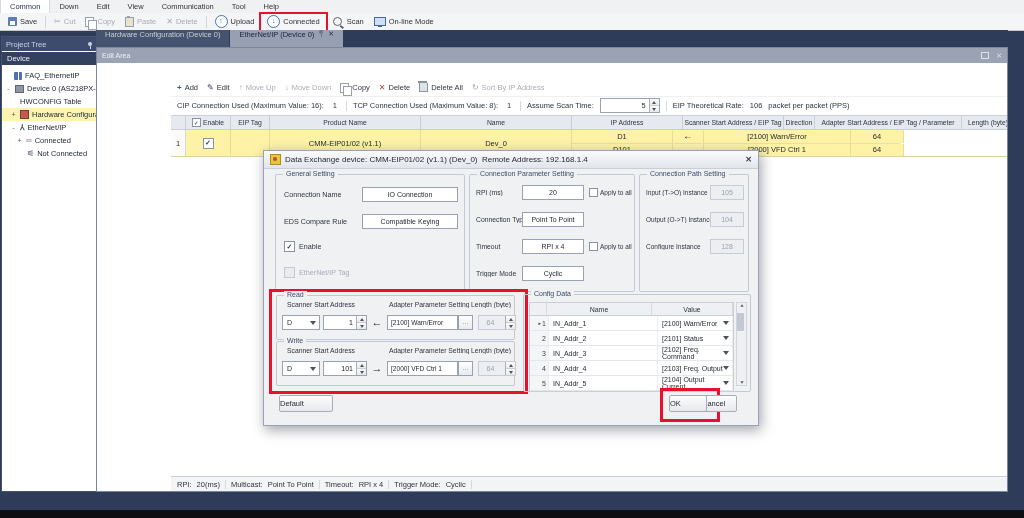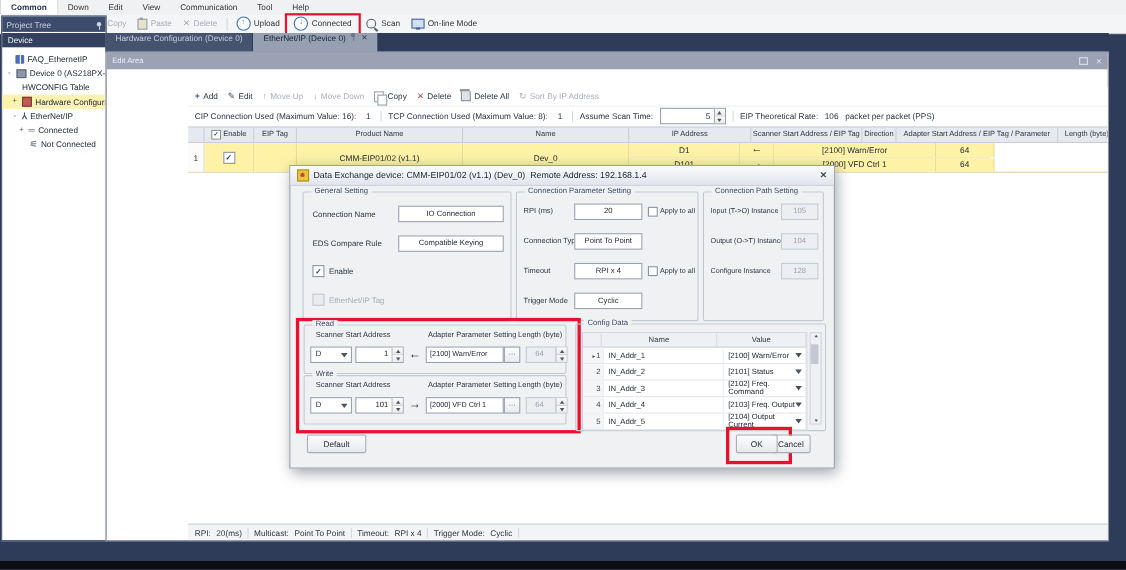--- a/index.html
+++ b/index.html
@@ -1,20 +1,20 @@
 <!DOCTYPE html>
 <html><head>
 <meta charset="utf-8">
 <style>
   html,body{margin:0;padding:0}
   #canvas{position:relative;width:1024px;height:518px;background:#2e3c5a;font-family:"Liberation Sans",sans-serif;color:#222;overflow:hidden;font-size:8px}
   
   #menubar{position:absolute;left:0;top:0;width:100%;height:13px;background:#f0f1f3;border-bottom:1px solid #e2e3e6;display:flex;align-items:center;font-size:7.5px;color:#333}
   .menu-item{padding:0 9px;height:100%;display:flex;align-items:center;cursor:default}
-  .menu-item.active{background:#fff;border-right:1px solid #d8dadd;border-left:1px solid #d8dadd;font-weight:bold;color:#1f2d4e}
+  .menu-item.active{background:#fff;border-right:1px solid #d8dadd;border-left:1px solid #d8dadd;font-weight:normal;color:#1f2d4e}
   
   #ribbon{position:absolute;left:0;top:13px;width:100%;height:17px;background:#f4f5f6;border-bottom:1px solid #c6c9ce;display:flex;align-items:center;font-size:7.5px;color:#333;padding-left:3px}
   .rbtn{display:inline-flex;align-items:center;gap:3px;padding:0 5px;height:13px}
   .rbtn .lbl{white-space:nowrap}
   .rbtn.disabled{color:#a6abb4}
   .rsep{width:1px;height:12px;background:#d3d6da;margin:0 3px}
   #download-wrap{border:2px solid #e8112d;display:inline-flex;align-items:center;height:16px;padding:0 1px}
   
   .ico{display:inline-block;position:relative;flex:none}
   .ico-floppy{width:9px;height:9px;background:#5f7db3;border-radius:1px}
@@ -28,21 +28,21 @@
   .ico-sheets::after{content:"";position:absolute;left:2px;top:2px;width:7px;height:8px;border:1px solid #98a0ab;background:#fff}
   .ico-clip{width:7px;height:8px;border:1px solid #98a0ab;background:#e8e3c9}
   .ico-clip::after{content:"";position:absolute;left:1px;top:-2px;width:3px;height:2px;background:#98a0ab}
   .ico-trash{width:7px;height:8px;border:1px solid #8b93a0;border-top:none;background:#dfe2e7}
   .ico-trash::after{content:"";position:absolute;left:-2px;top:-2px;width:9px;height:1.5px;background:#8b93a0}
   .glyph{font-size:8px;line-height:1}
   .pin{width:4px;height:4px;border-radius:50%;background:#6b758c;position:relative}
   .pin::after{content:"";position:absolute;left:1.5px;top:4px;width:1px;height:3px;background:#6b758c}
   .pin.light{background:#cdd3e0}.pin.light::after{background:#cdd3e0}
   
-  #sidebar{position:absolute;left:1px;top:14px;width:94px;bottom:26px;background:#fff;border:1px solid #44526f;display:flex;flex-direction:column}
+  #sidebar{position:absolute;left:1px;top:36px;width:94px;bottom:26px;background:#fff;border:1px solid #44526f;display:flex;flex-direction:column}
   #sidebar-title{height:14px;background:#3d4c6d;color:#ccd3e2;font-size:7.5px;display:flex;align-items:center;justify-content:space-between;padding:0 4px;flex:none}
   #sidebar-device{height:13px;background:#33415e;color:#f0f2f7;font-size:7.5px;display:flex;align-items:center;padding:0 5px;flex:none;margin-top:1px}
   #tree{padding-top:4px;font-size:7.5px;color:#1e2430}
   .tnode{display:flex;align-items:center;height:13px;gap:3px;white-space:nowrap;overflow:hidden}
   .tnode .exp{width:7px;text-align:center;color:#555;flex:none;font-size:7px}
   .tnode.selected{background:#fdf3b0}
   .ti{width:8px;height:8px;flex:none;position:relative}
   .ti-book{background:#4f6fae;border-radius:1px}
   .ti-book::after{content:"";position:absolute;left:3.5px;top:0;width:1px;height:8px;background:#fff}
   .ti-plc{background:#8d97a8;border:1px solid #5c6575;width:7px;height:6px}
@@ -121,21 +121,21 @@
   .flabel.dim{color:#a6adba}
   .inp{background:#fff;border:1px solid #9aa2b2;height:13px;display:flex;align-items:center;justify-content:center;font-size:7px;color:#1e2430;white-space:nowrap;overflow:hidden}
   .inp.dis{background:#eceef1;color:#9aa3b2;border-color:#c6ccd6}
   .selbox{background:#fff;border:1px solid #9aa2b2;height:13px;display:flex;align-items:center;font-size:7px;color:#1e2430;padding-left:4px}
   .numspin{display:flex;align-items:stretch;height:13px;border:1px solid #9aa2b2;background:#fff}
   .numspin .sval{flex:1;display:flex;align-items:center;justify-content:flex-end;padding-right:3px;font-size:7px}
   .numspin.dis{background:#eceef1;border-color:#c6ccd6}
   .numspin.dis .sval{color:#9aa3b2;justify-content:center}
   .morebtn{width:13px;height:13px;border:1px solid #9aa2b2;background:linear-gradient(#fdfdfd,#e9ebee);display:flex;align-items:center;justify-content:center;font-size:6px;color:#333}
   .redbox{position:absolute;border:3px solid #e8112d}
-  .btn{background:linear-gradient(#fdfdfd,#e7e9ed);border:1px solid #a8aeb9;border-radius:2px;font-size:7.5px;display:flex;align-items:center;justify-content:center;color:#1e2430}
+  .btn{background:linear-gradient(#fdfdfd,#e7e9ed);border:1px solid #a8aeb9;border-radius:2px;font-size:7.5px;display:flex;align-items:center;color:#1e2430}
   
   #cfg-table{position:absolute;left:5px;top:7px;right:16px;border:1px solid #c9cfda;background:#fff}
   .chead{display:flex;height:12px;background:#eef0f4;border-bottom:1px solid #c9cfda;font-size:7px;color:#2d3440}
   .chead>div{display:flex;align-items:center;justify-content:center;border-right:1px solid #d6dae2}
   .c-num{width:16px;flex:none}.c-name{width:104px;flex:none}.c-val{flex:1}
   .crow{display:flex;height:14px;border-bottom:1px solid #e4e7ec;font-size:7px;color:#1e2430}
   .crow>div{display:flex;align-items:center;border-right:1px solid #eceef2;overflow:hidden}
   .crow .c-num{justify-content:flex-end;padding-right:2px;background:#f4f5f7;color:#444;gap:1px}
   .crow .c-name{padding-left:4px}
   .crow .c-val{padding-left:4px}

